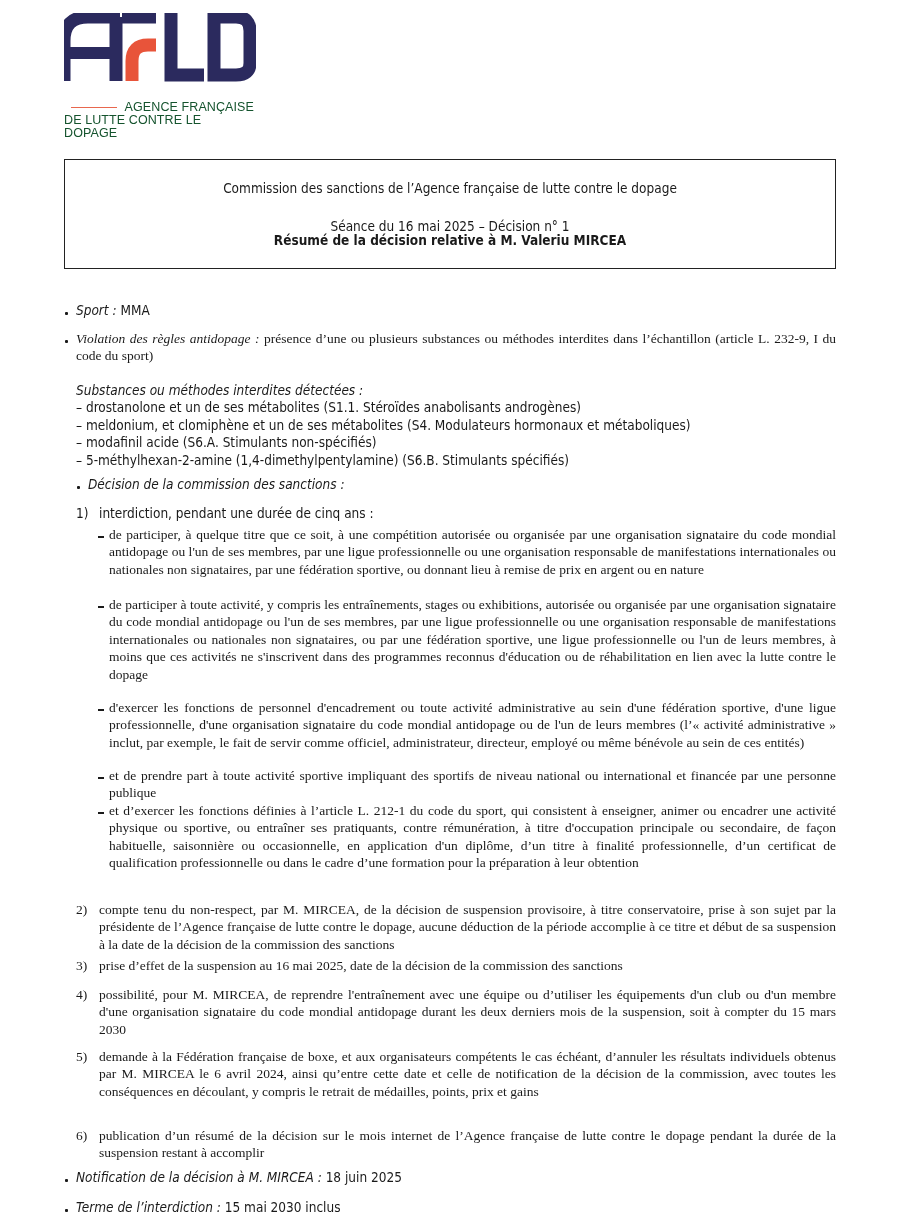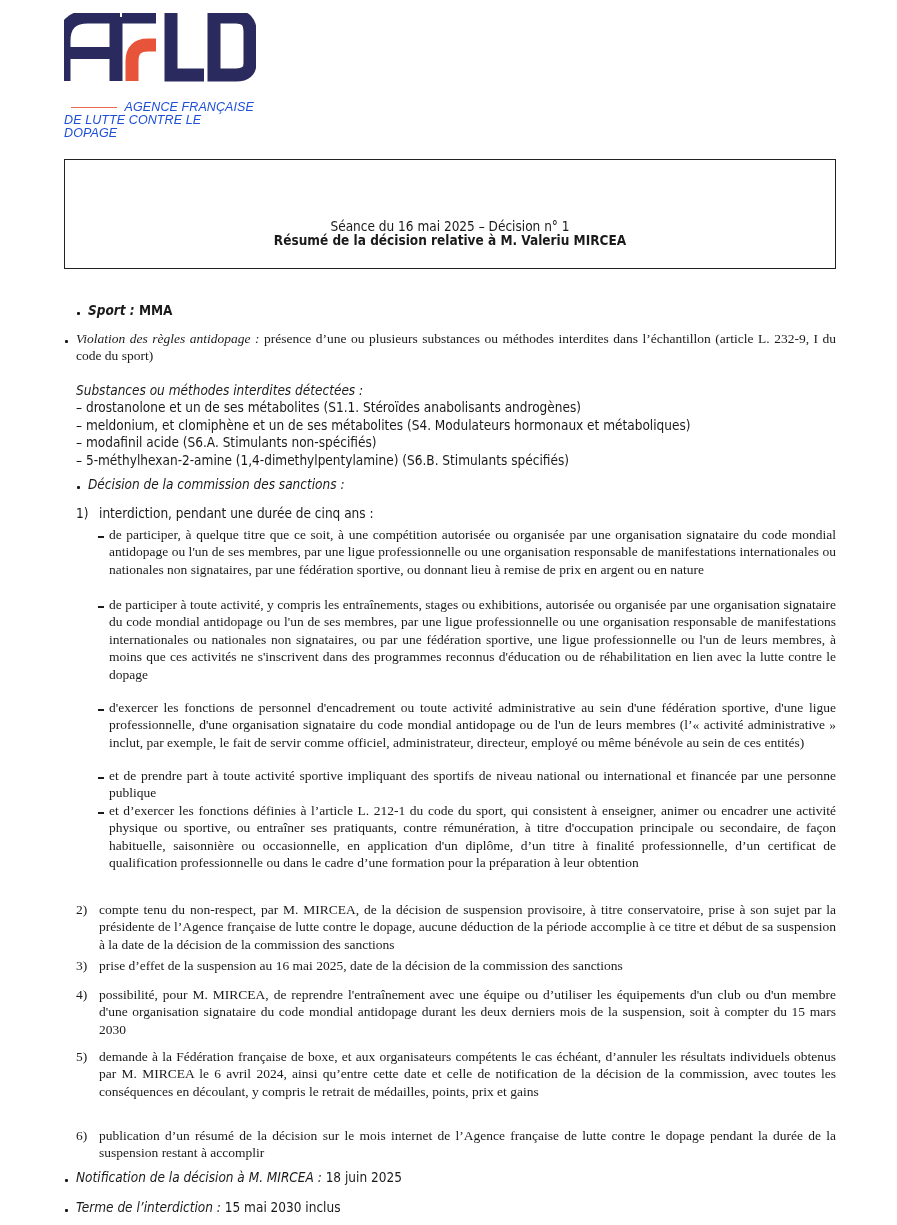--- a/index.html
+++ b/index.html
@@ -1,38 +1,38 @@
 <!DOCTYPE html>
 <html><head>
 <meta charset="utf-8">
 <style>
   * { box-sizing: border-box; margin: 0; padding: 0; }
   html, body { width: 897px; height: 1225px; background: #ffffff; overflow: hidden; }
   body { font-family: "DejaVu Sans Condensed", "DejaVu Sans", "Liberation Sans", sans-serif; color: #1a1a1a; position: relative; }
 
   .logo { position: absolute; left: 64px; top: 13px; width: 192px; height: 118px; }
   .logo svg { display: block; }
-  .tagline { position: absolute; left: 64px; top: 101px; font-family: "Liberation Sans", sans-serif; font-size: 12.5px; line-height: 13px; color: #1d4ed8; letter-spacing: 0.1px; font-style: italic; }
+  .tagline { position: absolute; left: 64px; top: 101px; font-family: "Liberation Sans", sans-serif; font-size: 12.5px; line-height: 13px; color: #14532d; letter-spacing: 0.1px; }
   .tagline .row1 { display: flex; align-items: center; justify-content: flex-end; width: 190px; }
   .tagline .rule { display: inline-block; width: 46px; height: 1px; background: #e8674e; margin-right: 8px; }
   .tagline .row2 { width: 190px; }
 
   .header-box { position: absolute; left: 64px; top: 159px; width: 772px; height: 110px; border: 1px solid #222; text-align: center; font-size: 13.5px; }
   .header-box .line { position: absolute; left: 0; right: 0; }
   .header-box .l1 { top: 20px; }
   .header-box .l2 { top: 58px; }
   .header-box .l3 { top: 72px; font-weight: bold; }
 
   .content { position: absolute; left: 64px; top: 300px; width: 772px; font-size: 13.5px; line-height: 17.4px; }
   .bullet { position: relative; padding-left: 12px; }
   .bullet::before { content: ""; position: absolute; left: 1px; top: 10px; width: 3px; height: 3px; background: #1a1a1a; border-radius: 1px; }
   .it { font-style: italic; }
   .just { text-align: justify; font-family: Liberation Serif, serif; }
 
-  .b-sport { position: absolute; top: 2px; left: 12px; width: 772px; font-weight: bold; }
+  .b-sport { position: absolute; top: 2px; left: 0; width: 772px; }
   .b-viol { position: absolute; top: 30px; left: 0; width: 772px; }
   .subst { position: absolute; top: 74px; left: 12px; width: 760px; margin-top: 8px; }
   .b-dec { position: absolute; top: 176px; left: 12px; width: 772px; }
 
   .num { position: absolute; left: 12px; width: 760px; padding-left: 23px; }
   .num .n { position: absolute; left: 0; top: 0; }
   .sub { position: absolute; left: 33px; width: 739px; padding-left: 12px; }
   .sub::before { content: ""; position: absolute; left: 1px; top: 10px; width: 6px; height: 2px; background: #1a1a1a; }
 
   .n1 { top: 205px; }
@@ -70,20 +70,21 @@
 </div>
 <div class="tagline">
   <div class="row1">
       <span class="rule"></span>
       <span>AGENCE FRANÇAISE</span>
     </div>
   <div class="row2">DE LUTTE CONTRE LE DOPAGE</div>
 </div>
 
 <div class="header-box">
+  <div class="line l1">Commission des sanctions de l’Agence française de lutte contre le dopage</div>
   <div class="line l2">Séance du 16 mai 2025 – Décision n° 1</div>
   <div class="line l3">Résumé de la décision relative à M. Valeriu MIRCEA</div>
 </div>
 
 <div class="content">
 
   <div class="bullet b-sport">
     <span class="it">Sport :</span><span> MMA</span>
   </div>
 

